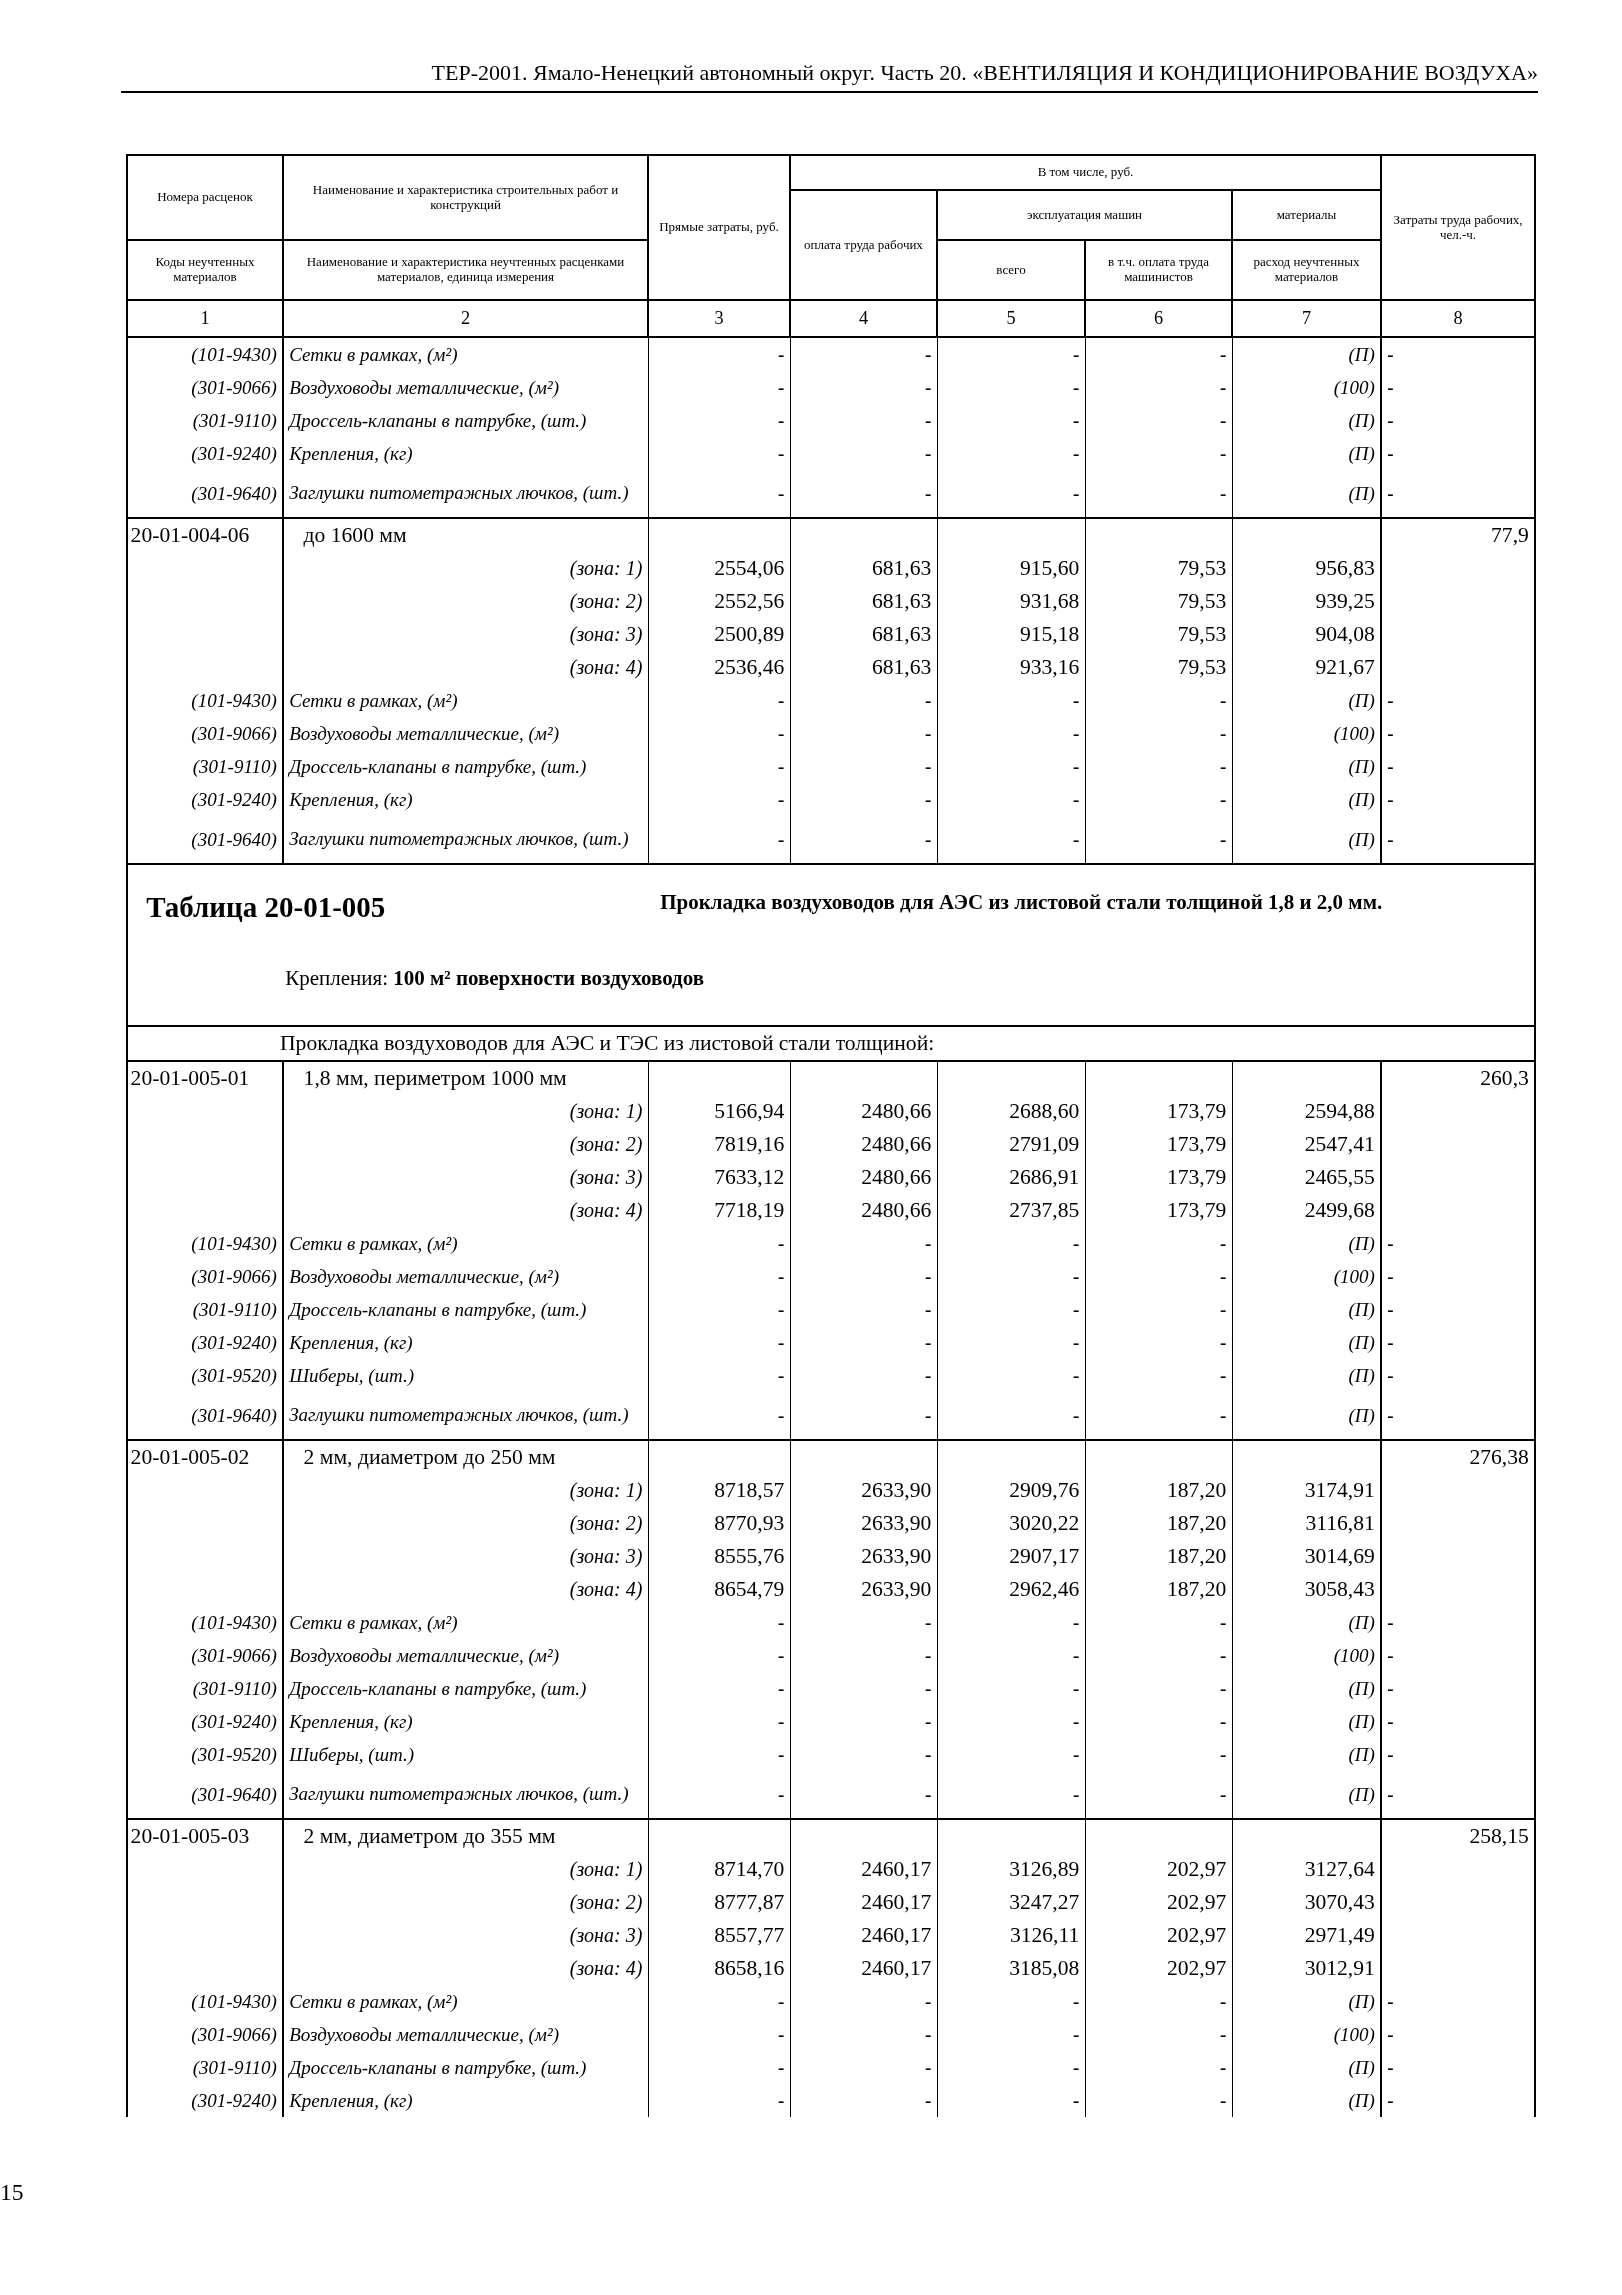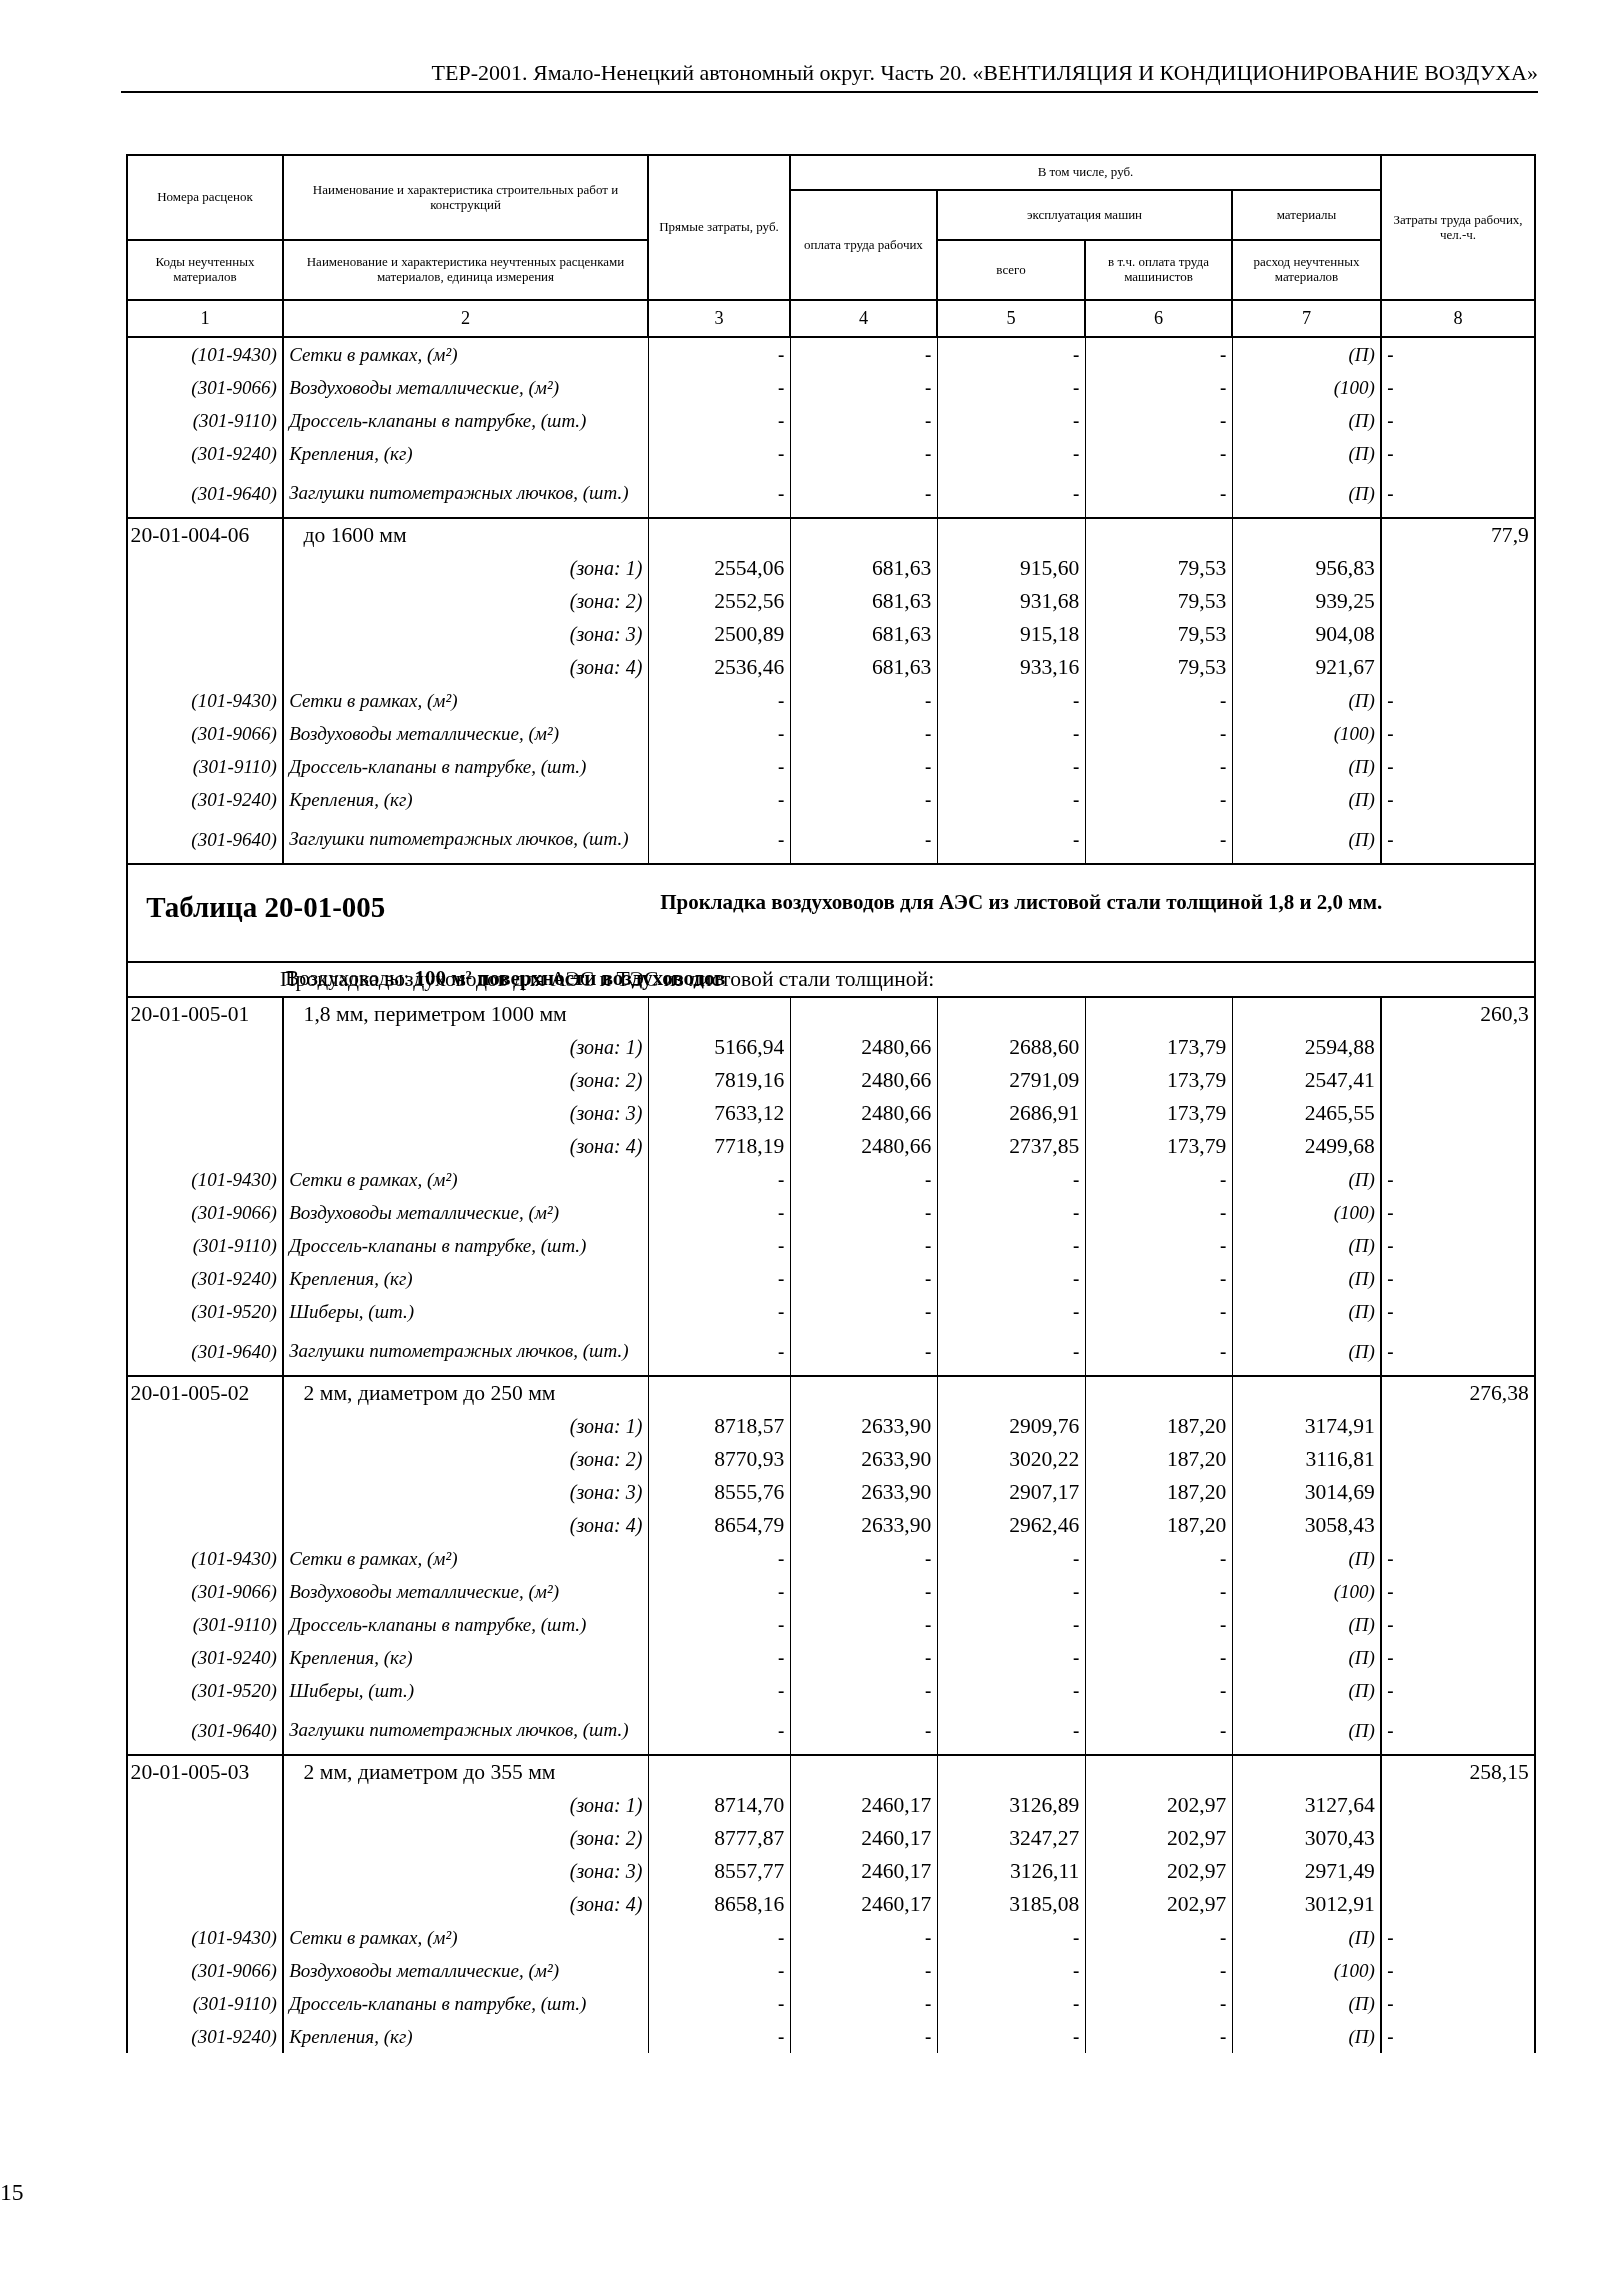--- a/index.html
+++ b/index.html
@@ -20,21 +20,21 @@
   .mat td.matv { text-align:right; }
   .mat td.lab8 { text-align:left; font-style:normal; font-weight:bold; }
   .item td { font-size:21.6px; }
   .item td.code { text-align:left; padding-left:2.6px; }
   .item td.name { text-align:left; padding-left:19.6px; }
   .item td.lab { text-align:right; }
   .zone td.zl { text-align:right; font-style:italic; font-size:20px; }
   .topb td { border-top:2.6px solid #000; }
   .mat td.name2 { line-height:1.3; text-align:justify; }
   .section td { border:2px solid #000; }
-  .sec-title { position:relative; height:96px; }
+  .sec-title { position:relative; height:160px; }
   .sec-title .tno { position:absolute; left:13px; top:26px; font-size:29px; font-weight:bold; }
   .sec-title .tname { position:absolute; left:527px; top:26px; font-size:21px; font-weight:bold; line-height:1.1; width:851px; }
   .sec-title .meas { position:absolute; left:152px; top:101px; font-size:21px; }
   .sec-title .meas b { font-weight:bold; }
   .subhead { font-size:21px; font-weight:bold; padding-left:152px !important; height:33px; }
   .page-num { position:absolute; left:0; width:1374px; top:2179px; text-align:left; font-size:23.6px; }
 </style>
 </head>
 <body>
 
@@ -234,21 +234,21 @@
         <td class="dash thin">-</td>
         <td class="dash thin">-</td>
         <td class="matv thin">(П)</td>
         <td class="lab8">-</td>
       </tr>
       <tr class="section">
         <td colspan="8">
           <div class="sec-title">
             <span class="tno">Таблица 20-01-005</span>
             <span class="tname">Прокладка воздуховодов для АЭС из листовой стали толщиной 1,8 и 2,0 мм.</span>
-            <span class="meas"><span>Воздуховоды:</span> <b>100 м² поверхности воздуховодов</b></span>
+            <span class="meas"><span>Крепления:</span> <b>100 м² поверхности воздуховодов</b></span>
           </div>
         </td>
       </tr>
       <tr class="section">
         <td class="subhead" colspan="8">Прокладка воздуховодов для АЭС и ТЭС из листовой стали толщиной:</td>
       </tr>
       <tr class="item topb">
         <td class="code">20-01-005-01</td>
         <td class="name thin">1,8 мм, периметром 1000 мм</td>
         <td class="thin"></td>

